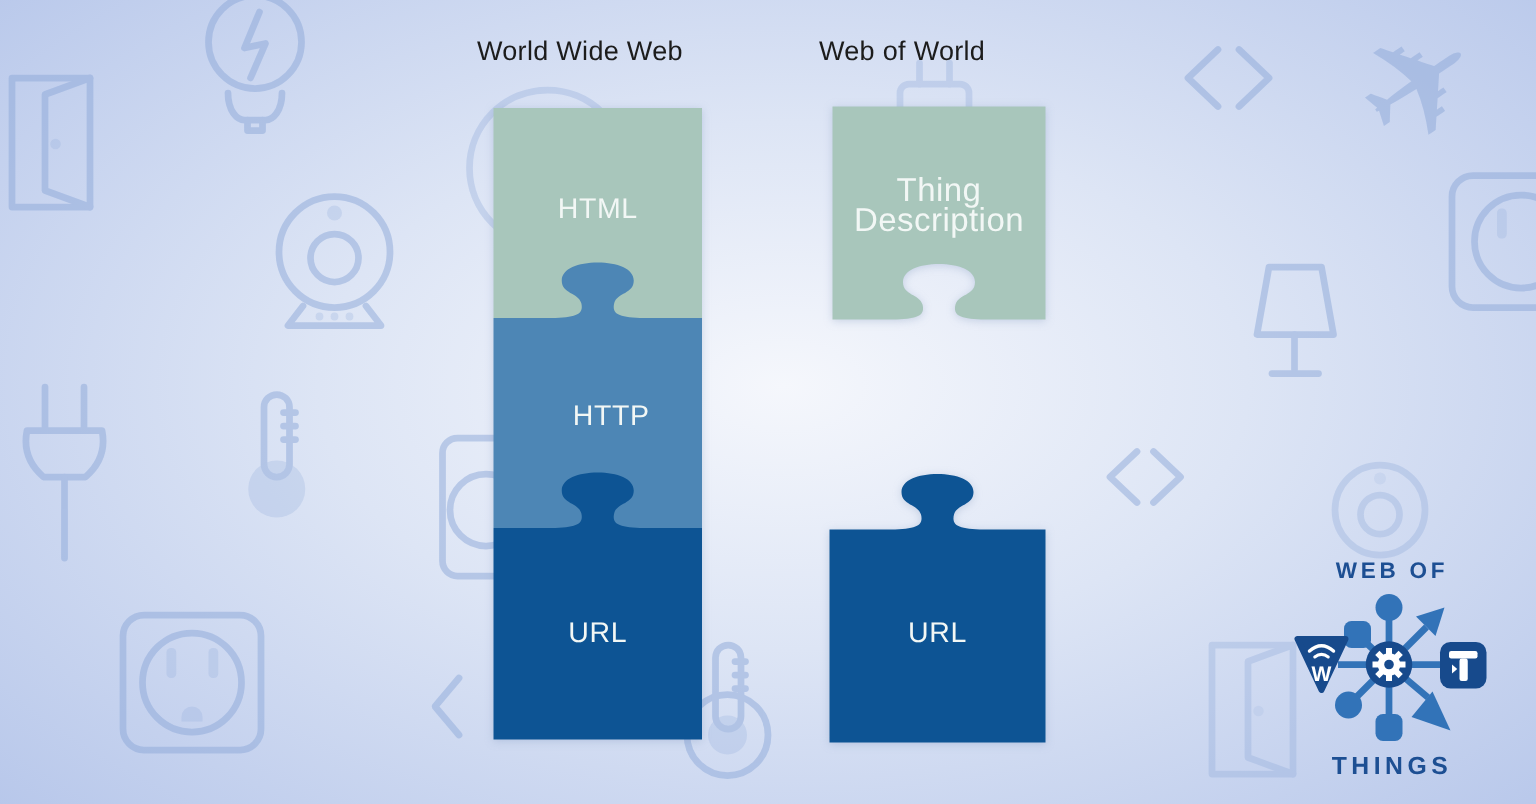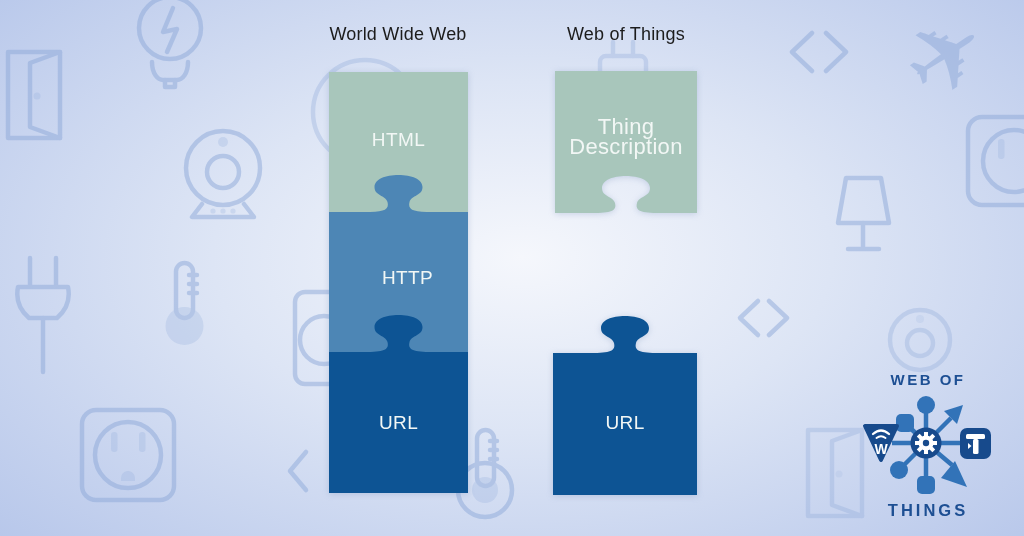--- a/index.html
+++ b/index.html
@@ -4,21 +4,21 @@
 <style>
   html,body{margin:0;padding:0;}
   body{
     width:1024px;height:536px;position:relative;overflow:hidden;
     font-family:"Liberation Sans","DejaVu Sans",sans-serif;
     background:radial-gradient(ellipse 72% 78% at 51% 48%,
       var(--background-center,#f5f7fc) 0%, #dde5f5 42%, var(--background-edge,#b6c6ea) 100%);
   }
   .abs{position:absolute;}
   .title{
-    font-size:18px;color:var(--title-text,#1c1c1c);text-align:center;
+    font-size:18px;color:var(--title-text,#1c1c1c);
     letter-spacing:.2px;
   }
   .piece-label{
     color:var(--piece-label-text,#f2f7f5);text-align:center;font-size:19px;
     letter-spacing:.4px;
   }
   .td-label{font-size:22px;line-height:20px;letter-spacing:.3px;}
   .piece-sage{fill:var(--piece-sage,#a8c6bb);}
   .piece-mblue{fill:var(--piece-medium-blue,#4d86b5);}
   .piece-dblue{fill:var(--piece-dark-blue,#0d5494);}
@@ -165,21 +165,21 @@
            H 555 Z"></path>
 
   <path class="piece-dblue" d="M 553,353 H 591
            C 610,353 616,351 614,343 C 612,336 601,337 601,328
            C 601,320 612,316 625,316 C 638,316 649,320 649,328
            C 649,337 638,336 636,343 C 634,351 640,353 659,353
            H 697 V 495 H 553 Z"></path>
 </svg>
 
 <div class="abs title" style="left:318px;top:24px;width:160px">World Wide Web</div>
-<div class="abs title" style="left:546px;top:24px;width:160px">Web of Things</div>
+<div class="abs title" style="left:546px;top:24px;width:160px">Web of World</div>
 
 <div class="abs piece-label" style="left:329px;top:129px;width:139px">HTML</div>
 <div class="abs piece-label" style="left:329px;top:267px;width:157px">HTTP</div>
 <div class="abs piece-label" style="left:329px;top:412px;width:139px">URL</div>
 <div class="abs piece-label td-label" style="left:566px;top:117px;width:120px">Thing Description</div>
 <div class="abs piece-label" style="left:553px;top:412px;width:144px">URL</div>
 
 <svg class="abs" style="left:856px;top:364px" width="144" height="160" viewBox="0 0 144 160">
   <text class="logo-text" x="72" y="21" font-size="15" letter-spacing="2.5" text-anchor="middle">WEB OF</text>
 

